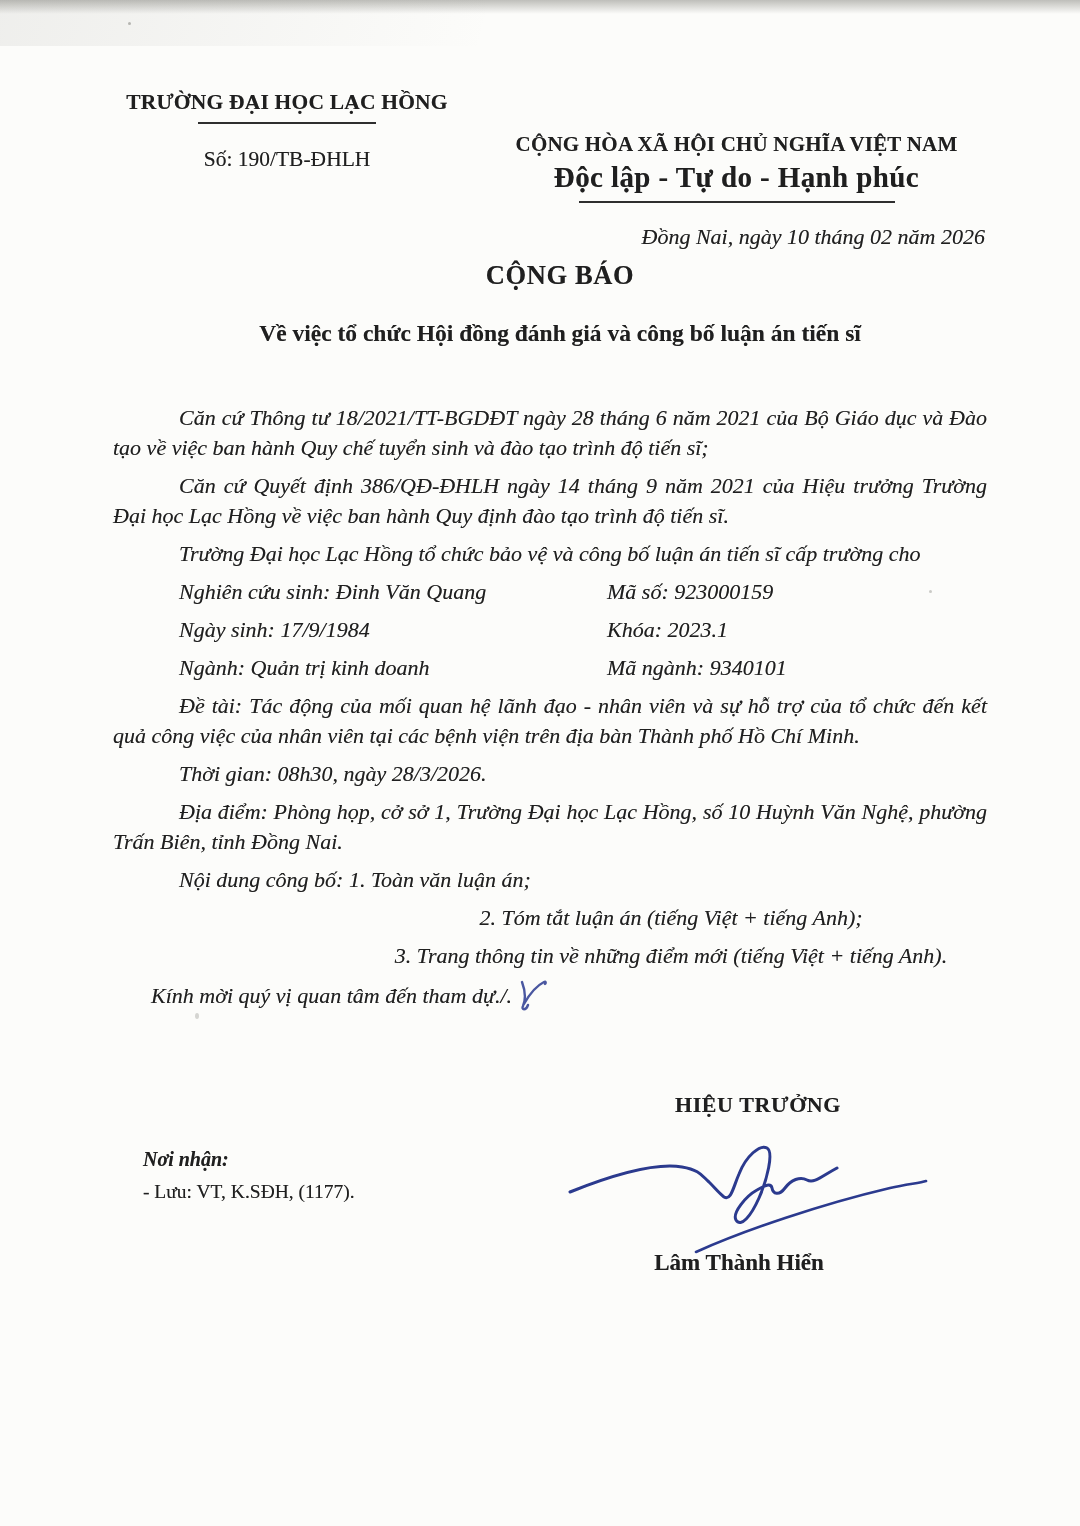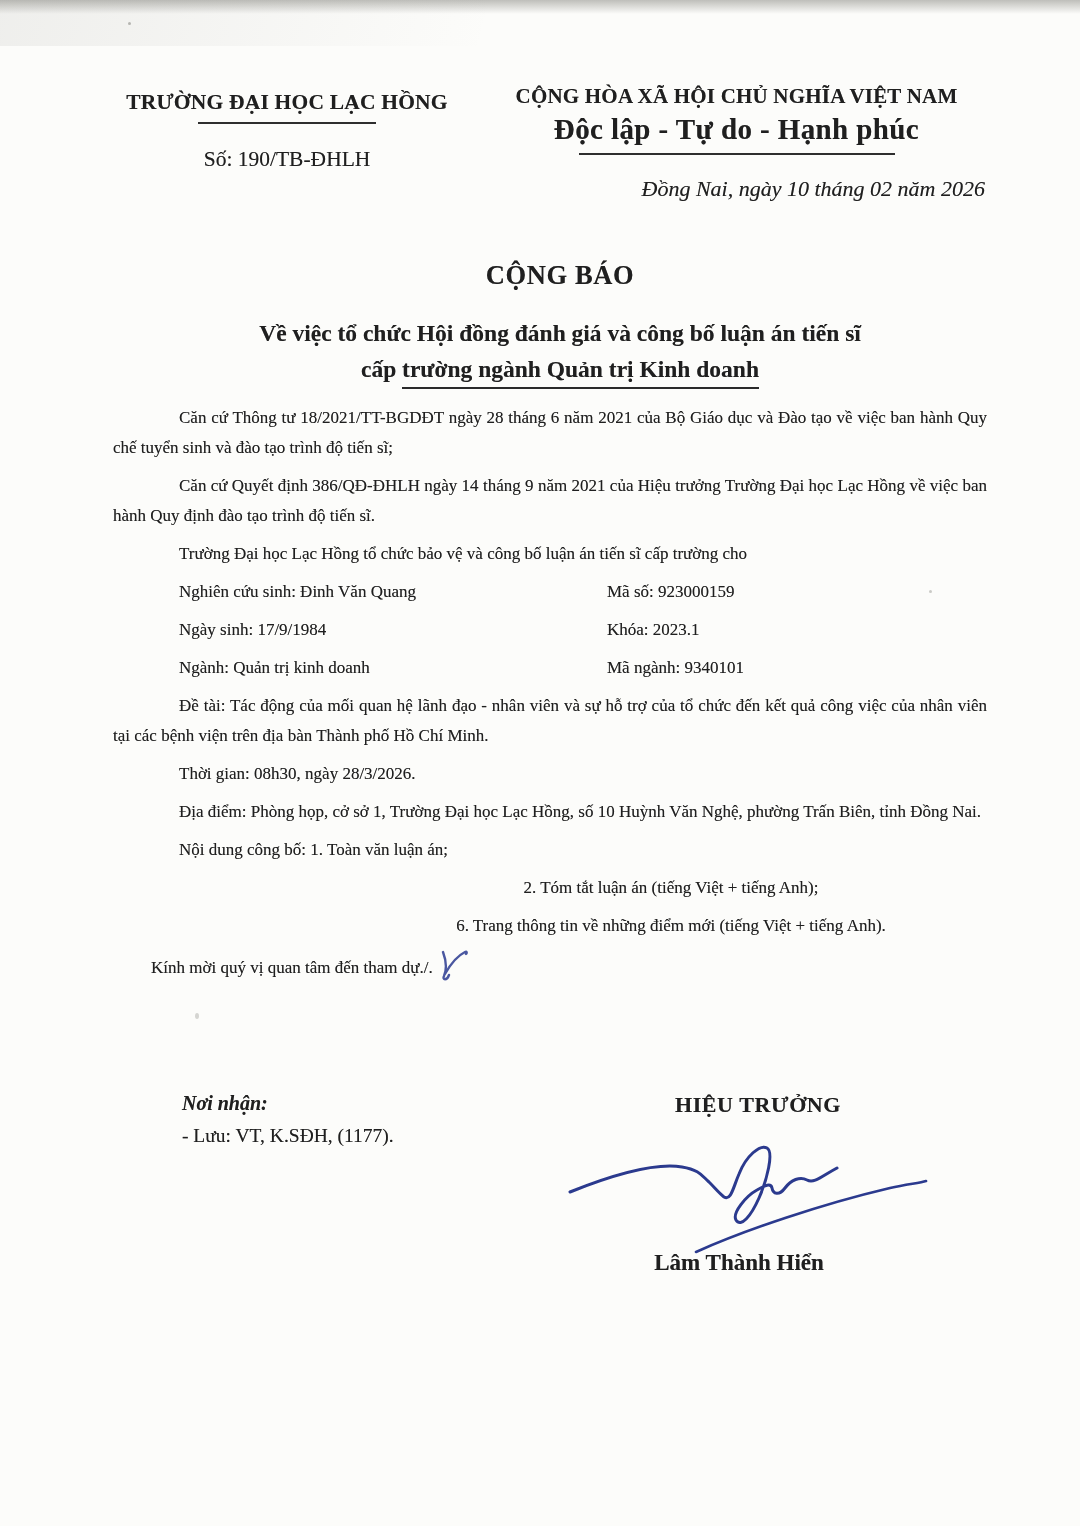--- a/index.html
+++ b/index.html
@@ -17,45 +17,45 @@
     background:linear-gradient(105deg,rgba(120,120,114,.10),rgba(120,120,114,0) 70%);pointer-events:none;}
 
   
   .hdr-left{position:absolute;top:86px;left:110px;width:354px;text-align:center;}
   .hdr-left .l1{font-size:20.5px;letter-spacing:.4px;}
   .hdr-left .l2{font-size:21.5px;font-weight:bold;margin-top:4px;letter-spacing:.2px;}
   .rule{height:0;border-bottom:2px solid #2e2e2e;margin:7px auto 0;}
   .rule-left{width:178px;}
   .hdr-left .num{font-size:21.5px;margin-top:23px;}
   .hdr-right{position:absolute;top:84px;left:486px;width:501px;text-align:center;}
-  .hdr-right .l1{font-size:21px;font-weight:bold;letter-spacing:.2px;}
+  .hdr-right .l1{font-size:21px;font-weight:bold;letter-spacing:.2px;margin-top:48px;}
   .hdr-right .l2{font-size:29px;font-weight:bold;margin-top:4px;letter-spacing:.4px;}
   .rule-right{width:316px;}
   .hdr-right .date{font-size:22px;font-style:italic;margin-top:21px;text-align:right;padding-right:2px;}
 
   
   .title{position:absolute;top:260px;left:80px;width:960px;text-align:center;}
   .title .h{font-size:26.5px;font-weight:bold;letter-spacing:.6px;}
   .title .s{font-size:23.5px;font-weight:bold;line-height:36px;}
   .title .s1{margin-top:24px;}
   .uline{border-bottom:2.5px solid #2a2a2a;padding-bottom:5px;}
 
   
   .docbody{position:absolute;top:403px;left:113px;width:874px;
-    font-size:17px;line-height:30px;text-align:justify;}
+    font-size:22px;line-height:30px;text-align:justify;font-style:italic;}
   .docbody p{margin:0 0 8px;text-indent:66px;}
   .info-row{position:relative;margin:0 0 8px;}
   .info-row .cl{margin-left:66px;}
   .info-row .cr{position:absolute;left:494px;top:0;}
   .content-item{text-indent:0 !important;padding-left:242px;text-align:center;}
   .invite{text-indent:38px !important;}
   .penmark{vertical-align:-12px;margin-left:3px;}
 
   
-  .footer-left{position:absolute;left:143px;top:1092px;margin-left:39px;}
+  .footer-left{position:absolute;left:143px;top:1148px;}
   .fl-label{font-size:20px;font-weight:bold;font-style:italic;}
   .fl-line{font-size:19.5px;margin-top:10px;}
   .fr-title{position:absolute;left:553px;top:1092px;width:410px;text-align:center;
     font-size:22px;font-weight:bold;letter-spacing:.6px;}
   .sig{position:absolute;left:560px;top:1130px;}
   .fr-name{position:absolute;left:534px;top:1250px;width:410px;text-align:center;
     font-size:23px;font-weight:bold;}
 
   .speck{position:absolute;border-radius:50%;background:#8d8d88;}
 </style>
@@ -73,21 +73,20 @@
   <div class="hdr-right">
     <div class="l1">CỘNG HÒA XÃ HỘI CHỦ NGHĨA VIỆT NAM</div>
     <div class="l2">Độc lập - Tự do - Hạnh phúc</div>
     <div class="rule rule-right"></div>
     <div class="date">Đồng Nai, ngày 10 tháng 02 năm 2026</div>
   </div>
 
   <div class="title">
     <div class="h">CỘNG BÁO</div>
     <div class="s s1">Về việc tổ chức Hội đồng đánh giá và công bố luận án tiến sĩ</div>
-    <div class="s s2"><span>cấp </span><span class="uline">trường ngành Quản trị Kinh doanh</span></div>
   </div>
 
   <div class="docbody">
     <p>Căn cứ Thông tư 18/2021/TT-BGDĐT ngày 28 tháng 6 năm 2021 của Bộ Giáo dục và Đào tạo về việc ban hành Quy chế tuyển sinh và đào tạo trình độ tiến sĩ;</p>
     <p>Căn cứ Quyết định 386/QĐ-ĐHLH ngày 14 tháng 9 năm 2021 của Hiệu trưởng Trường Đại học Lạc Hồng về việc ban hành Quy định đào tạo trình độ tiến sĩ.</p>
     <p>Trường Đại học Lạc Hồng tổ chức bảo vệ và công bố luận án tiến sĩ cấp trường cho</p>
 
     <div class="info-row">
       <span class="cl">Nghiên cứu sinh: Đinh Văn Quang</span>
       <span class="cr">Mã số: 923000159</span>
@@ -99,21 +98,21 @@
     <div class="info-row">
       <span class="cl">Ngành: Quản trị kinh doanh</span>
       <span class="cr">Mã ngành: 9340101</span>
     </div>
 
     <p>Đề tài: Tác động của mối quan hệ lãnh đạo - nhân viên và sự hỗ trợ của tổ chức đến kết quả công việc của nhân viên tại các bệnh viện trên địa bàn Thành phố Hồ Chí Minh.</p>
     <p>Thời gian: 08h30, ngày 28/3/2026.</p>
     <p>Địa điểm: Phòng họp, cở sở 1, Trường Đại học Lạc Hồng, số 10 Huỳnh Văn Nghệ, phường Trấn Biên, tỉnh Đồng Nai.</p>
     <p>Nội dung công bố: 1. Toàn văn luận án;</p>
     <p class="content-item">2. Tóm tắt luận án (tiếng Việt + tiếng Anh);</p>
-    <p class="content-item">6. Trang thông tin về những điểm mới (tiếng Việt + tiếng Anh).</p>
+    <p class="content-item">3. Trang thông tin về những điểm mới (tiếng Việt + tiếng Anh).</p>
 
     <p class="invite"><span>Kính mời quý vị quan tâm đến tham dự./.</span><svg class="penmark" width="32" height="36" viewBox="0 0 32 36">
           <path d="M 7 3 C 10 11, 11 20, 8 27 C 6 31, 11 32, 13 26 M 9 25 C 14 16, 21 7, 29 3 C 31 2, 31 4, 30 5" fill="none" stroke="#4a57a0" stroke-width="2.4" stroke-linecap="round"></path>
         </svg></p>
   </div>
 
   <div class="footer-left">
     <div class="fl-label">Nơi nhận:</div>
     <div class="fl-line">- Lưu: VT, K.SĐH, (1177).</div>
   </div>

